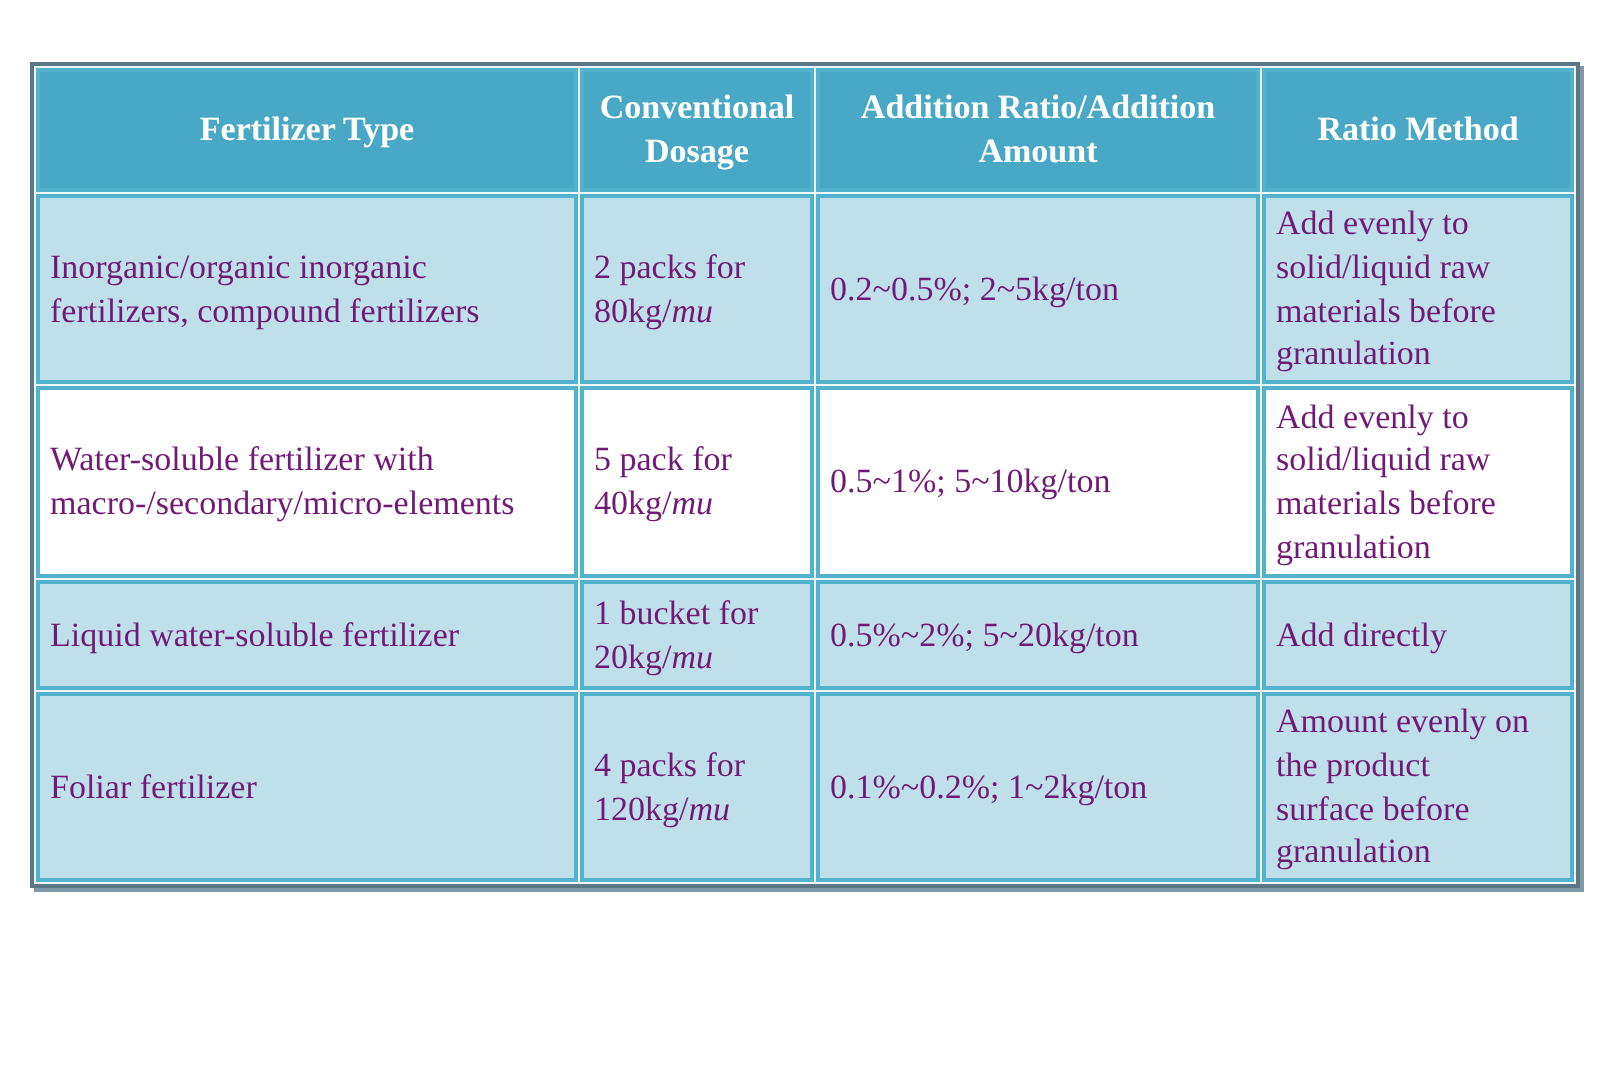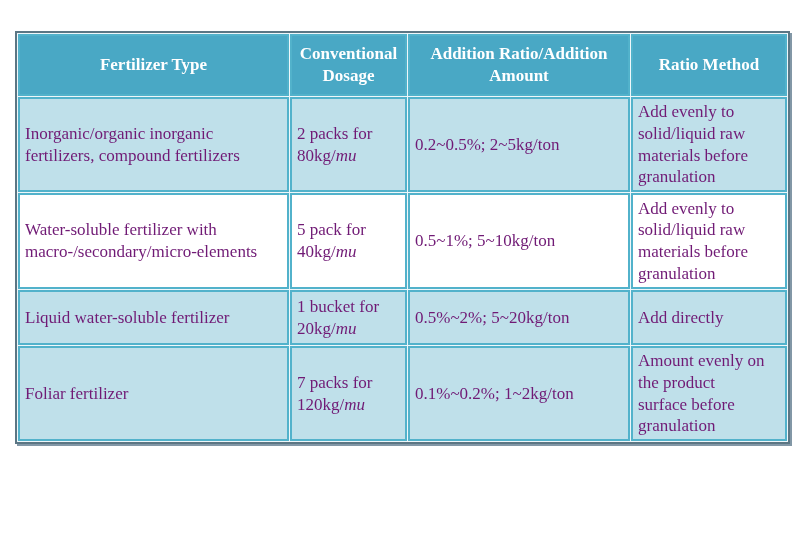--- a/index.html
+++ b/index.html
@@ -98,21 +98,21 @@
       </tr>
       <tr class="row-light" style="height:55px">
         <td><span class="pre">Liquid water-soluble fertilizer</span></td>
         <td><span class="pre">1 bucket for
 20kg/</span><span class="mu">mu</span></td>
         <td><span class="pre">0.5%~2%; 5~20kg/ton</span></td>
         <td><span class="pre">Add directly</span></td>
       </tr>
       <tr class="row-light" style="height:95px">
         <td><span class="pre">Foliar fertilizer</span></td>
-        <td><span class="pre">7 packs for
+        <td><span class="pre">4 packs for
 120kg/</span><span class="mu">mu</span></td>
         <td><span class="pre">0.1%~0.2%; 1~2kg/ton</span></td>
         <td><span class="pre">Amount evenly on
 the product
 surface before
 granulation</span></td>
       </tr>
     </tbody>
   </table>
 </div>

